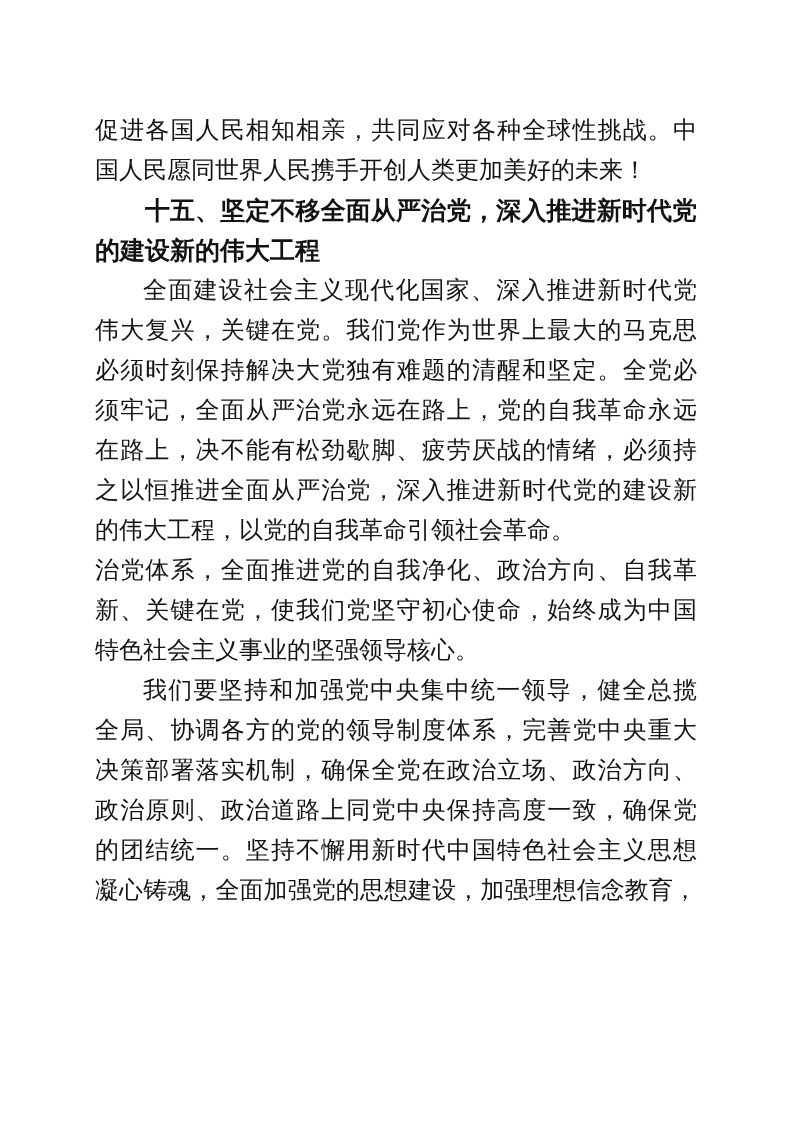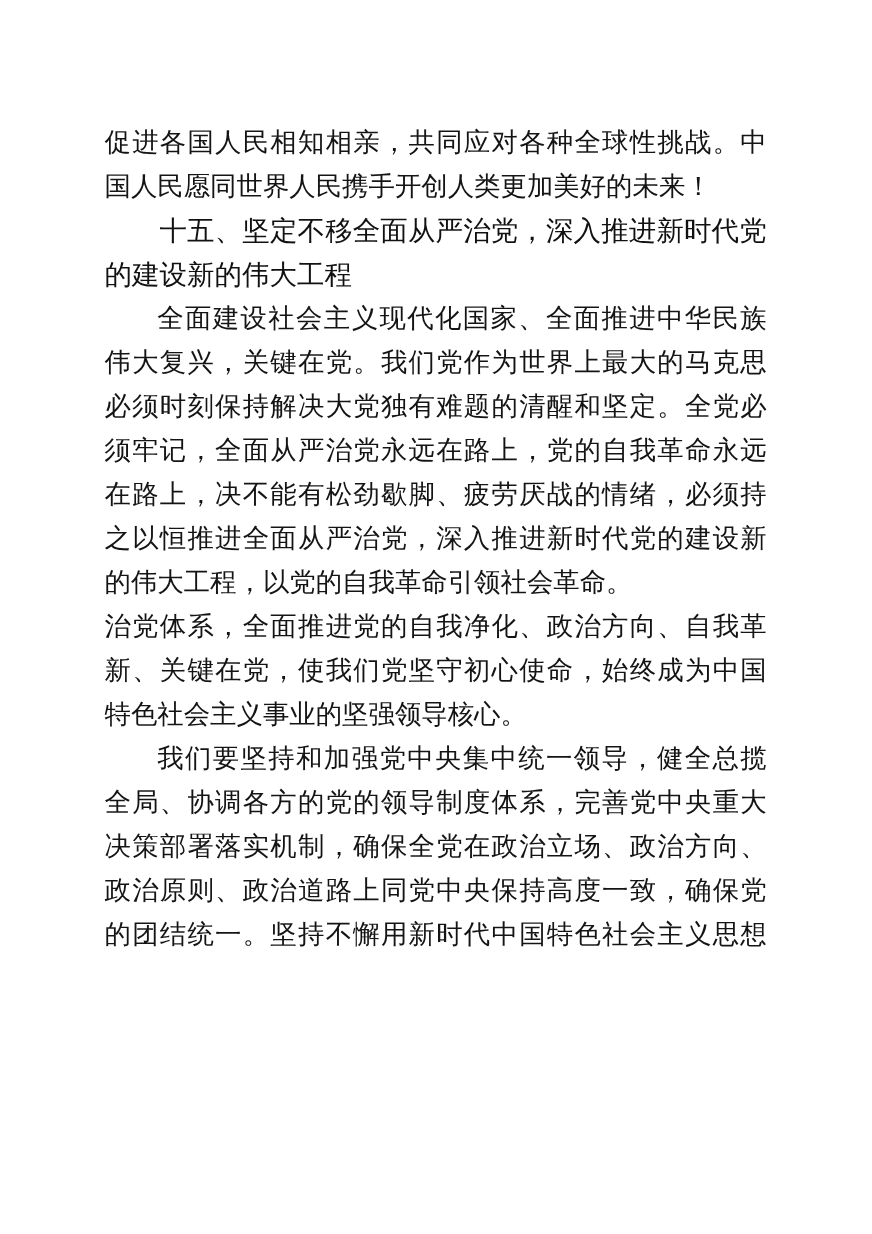--- a/index.html
+++ b/index.html
@@ -33,21 +33,21 @@
     overflow: hidden;
   }
   .ln.end {
     text-align-last: left;
   }
   .ln.ind {
     text-indent: 2em;
   }
   .ln.h {
     font-family: "Liberation Sans", "DejaVu Sans", sans-serif;
-    font-weight: 400;
+    font-weight: 700;
     font-size: 25px;
     color: #111111;
   }
 </style>
 </head>
 <body>
 
 <div class="page">
   <div class="content">
 
@@ -55,37 +55,38 @@
       <div class="ln">促进各国人民相知相亲，共同应对各种全球性挑战。中</div>
       <div class="ln end">国人民愿同世界人民携手开创人类更加美好的未来！</div>
     </div>
 
     <div class="para">
       <div class="ln h ind">十五、坚定不移全面从严治党，深入推进新时代党</div>
       <div class="ln h end">的建设新的伟大工程</div>
     </div>
 
     <div class="para">
-      <div class="ln ind">全面建设社会主义现代化国家、全面推进中华民族</div>
+      <div class="ln ind">全面建设社会主义现代化国家、深入推进新时代党</div>
       <div class="ln">伟大复兴，关键在党。我们党作为世界上最大的马克思</div>
       <div class="ln">必须时刻保持解决大党独有难题的清醒和坚定。全党必</div>
       <div class="ln">须牢记，全面从严治党永远在路上，党的自我革命永远</div>
       <div class="ln">在路上，决不能有松劲歇脚、疲劳厌战的情绪，必须持</div>
       <div class="ln">之以恒推进全面从严治党，深入推进新时代党的建设新</div>
       <div class="ln end">的伟大工程，以党的自我革命引领社会革命。</div>
     </div>
 
     <div class="para">
       <div class="ln">治党体系，全面推进党的自我净化、政治方向、自我革</div>
       <div class="ln">新、关键在党，使我们党坚守初心使命，始终成为中国</div>
       <div class="ln end">特色社会主义事业的坚强领导核心。</div>
     </div>
 
     <div class="para">
       <div class="ln ind">我们要坚持和加强党中央集中统一领导，健全总揽</div>
       <div class="ln">全局、协调各方的党的领导制度体系，完善党中央重大</div>
       <div class="ln">决策部署落实机制，确保全党在政治立场、政治方向、</div>
       <div class="ln">政治原则、政治道路上同党中央保持高度一致，确保党</div>
       <div class="ln">的团结统一。坚持不懈用新时代中国特色社会主义思想</div>
+      <div class="ln">凝心铸魂，全面加强党的思想建设，加强理想信念教育，</div>
     </div>
 
   </div>
 </div>
 
 </body></html>

